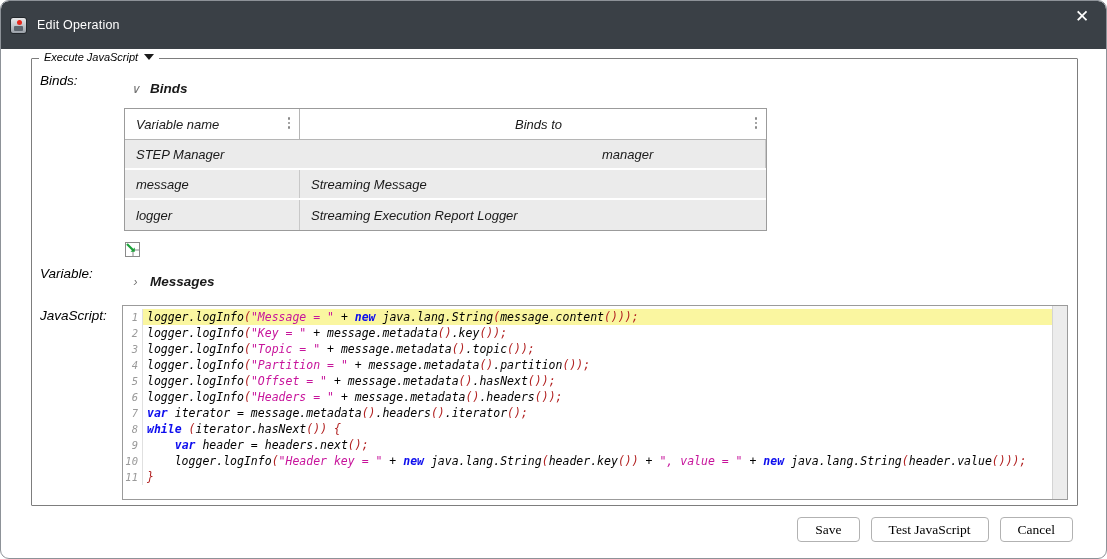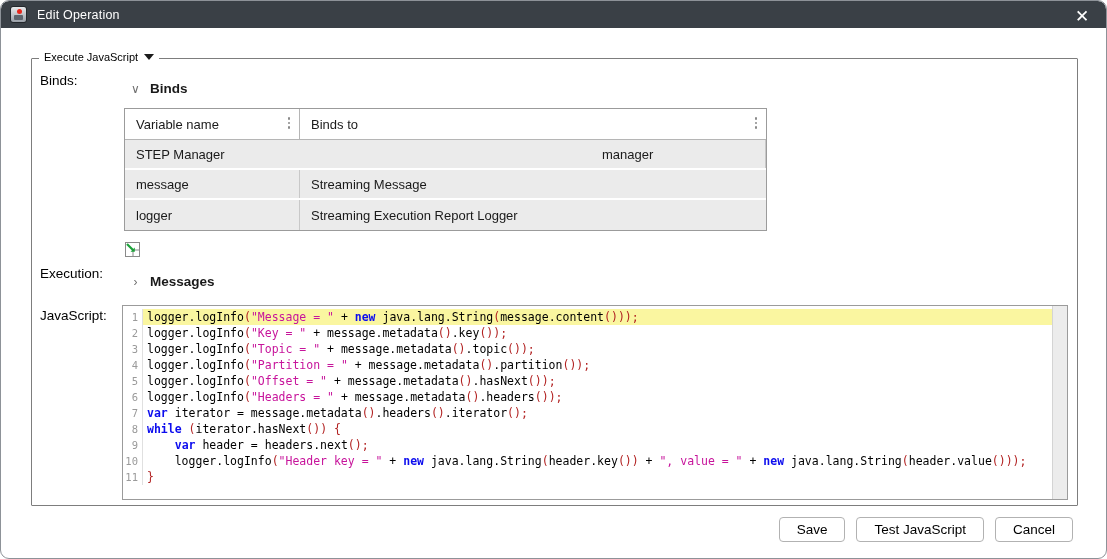--- a/index.html
+++ b/index.html
@@ -4,61 +4,61 @@
 <style>
   * { margin:0; padding:0; box-sizing:border-box; }
   html,body { background:#ffffff; font-family:"Liberation Sans", sans-serif; }
   .window {
     position:relative; width:1107px; height:559px;
     background:#ffffff; border:1px solid #8d9298; border-radius:9px;
     overflow:hidden;
   }
   
   .titlebar {
-    position:absolute; left:0; top:0; right:0; height:27px;
+    position:absolute; left:0; top:0; right:0; height:48px;
     background:#3a4046; display:flex; align-items:center;
     border-radius:8px 8px 0 0;
   }
   .app-icon {
     width:17px; height:17px; margin-left:9px; border-radius:3px;
     background:linear-gradient(180deg,#e8e8ea 0%,#9aa0a8 100%);
     position:relative; border:1px solid #23272b;
   }
   .app-icon .dot { position:absolute; left:6px; top:2px; width:5px; height:5px; border-radius:50%; background:#e8271c; }
   .app-icon .base { position:absolute; left:3px; bottom:2px; width:9px; height:5px; background:#5d646c; border-radius:1px; }
   .title-text { color:#ffffff; font-size:12.5px; margin-left:10px; letter-spacing:.2px; }
   .close-btn {
     position:absolute; right:12px; top:4px; width:24px; height:24px;
     color:#ffffff; font-size:17px; line-height:24px; text-align:center;
     cursor:pointer; font-weight:300;
   }
   
   .groupbox {
     position:absolute; left:30px; top:57px; width:1047px; height:448px;
-    border:1px solid #7d7d7d; border-radius:1px;
+    border:1px solid #7d7d7d; border-radius:1px;font-style:italic;
   }
   .groupbox-label {
     position:absolute; left:7px; top:-8px; background:#ffffff;
     padding:0 5px; font-size:11px; color:#000; display:flex; align-items:center; gap:6px;
   }
   .caret-down { width:0; height:0; border-left:5px solid transparent; border-right:5px solid transparent; border-top:6px solid #1b1b1b; display:inline-block; }
   .field-label { position:absolute; font-size:13.5px; color:#000;text-align:right; }
   
   .section-header { position:absolute; display:flex; align-items:center; gap:9px; cursor:pointer; }
   .chev { color:#707070; font-size:12px; width:11px; text-align:center; }
   .section-title { font-weight:bold; font-size:13.5px; color:#1a1a1a; }
   
   .binds-table {
     position:absolute; left:92px; top:49px; width:643px;
     border:1px solid #9b9b9b; background:#fde047;
   }
   .thead { display:flex; height:31px; background:#ffffff; border-bottom:1px solid #b5b5b5; }
   .th { display:flex; align-items:center; font-size:13px; color:#1a1a1a; padding-left:11px; position:relative; }
   .th-var { width:175px; border-right:1px solid #b5b5b5; }
-  .th-binds { flex:1; }
+  .th-binds { flex:1;justify-content:center; }
   .dots { position:absolute; right:6px; top:8px; color:#8a8a8a; font-size:11px; letter-spacing:0; line-height:5px; cursor:pointer; width:8px; text-align:center; }
   .dots i { display:block; width:2.5px; height:2.5px; background:#8a8a8a; border-radius:50%; margin:0 auto 2.2px; }
   .trow { display:flex; height:30px; background:#ebebeb; border-bottom:2px solid #ffffff; cursor:default; }
   .trow:last-child { border-bottom:none;justify-content:space-between; }
   .td { display:flex; align-items:center; font-size:13px; color:#1a1a1a; padding-left:11px; }
   .td-var { width:175px; border-right:1px solid #c8c8c8; }
   .td-binds { flex:1; }
   
   .export-icon { position:absolute; left:92px; top:182px; width:17px; height:17px; cursor:pointer; }
   
@@ -77,21 +77,21 @@
   .code-line.hl .code-text { background:#faf6a0; }
   .tok-s { color:#c7149b; }
   .tok-k { color:#0d0dee; font-weight:bold; }
   .tok-p { color:#b22222; }
   .overview-ruler { flex:0 0 15px; background:#ececec; border-left:1px solid #d4d4d4; cursor:pointer; }
   
   .footer { position:absolute; right:33px; bottom:16px; display:flex; gap:11px; }
   .btn {
     height:25px; padding:0 17px; background:#ffffff; border:1px solid #b2b2b2;
     border-radius:4px; font-size:13.5px; color:#000; cursor:pointer;
-    font-family:Liberation Sans, sans-serif;
+    font-family:Liberation Serif, serif;
   }
 </style>
 </head>
 <body>
 
 <div class="window">
 
   <div class="titlebar">
     <div class="app-icon">
       <span class="dot"></span>
@@ -151,21 +151,21 @@
 
     <div class="export-icon">
       <svg width="17" height="17" viewBox="0 0 17 17">
         <rect x="1.5" y="1.5" width="14" height="14" fill="#ffffff" stroke="#8a8a8a" stroke-width="1"></rect>
         <rect x="9" y="9" width="6.5" height="6.5" fill="#ffffff" stroke="#8a8a8a" stroke-width="1"></rect>
         <line x1="3" y1="3" x2="9.5" y2="9.5" stroke="#1da13a" stroke-width="2.2"></line>
         <polygon points="6.5,10.8 10.8,10.8 10.8,6.5" fill="#1da13a" transform="rotate(0 8.5 8.5)"></polygon>
       </svg>
     </div>
 
-    <div class="field-label" style="left:8px; top:207px;">Execution:</div>
+    <div class="field-label" style="left:8px; top:207px;">Variable:</div>
     <div class="section-header" style="left:98px; top:215px;">
       <span class="chev">›</span>
       <span class="section-title">Messages</span>
     </div>
 
     <div class="field-label" style="left:8px; top:249px;">JavaScript:</div>
     <div class="editor">
       <div class="editor-main" id="code-lines">
           <div class="code-line hl"><span class="gutter-num">1</span><span class="code-text"><span>logger.logInfo</span><span class="tok-p">(</span><span class="tok-s">"Message = "</span><span> + </span><span class="tok-k">new</span><span> java.lang.String</span><span class="tok-p">(</span><span>message.content</span><span class="tok-p">()));</span></span></div>
           <div class="code-line"><span class="gutter-num">2</span><span class="code-text"><span>logger.logInfo</span><span class="tok-p">(</span><span class="tok-s">"Key = "</span><span> + message.metadata</span><span class="tok-p">()</span><span>.key</span><span class="tok-p">());</span></span></div>

